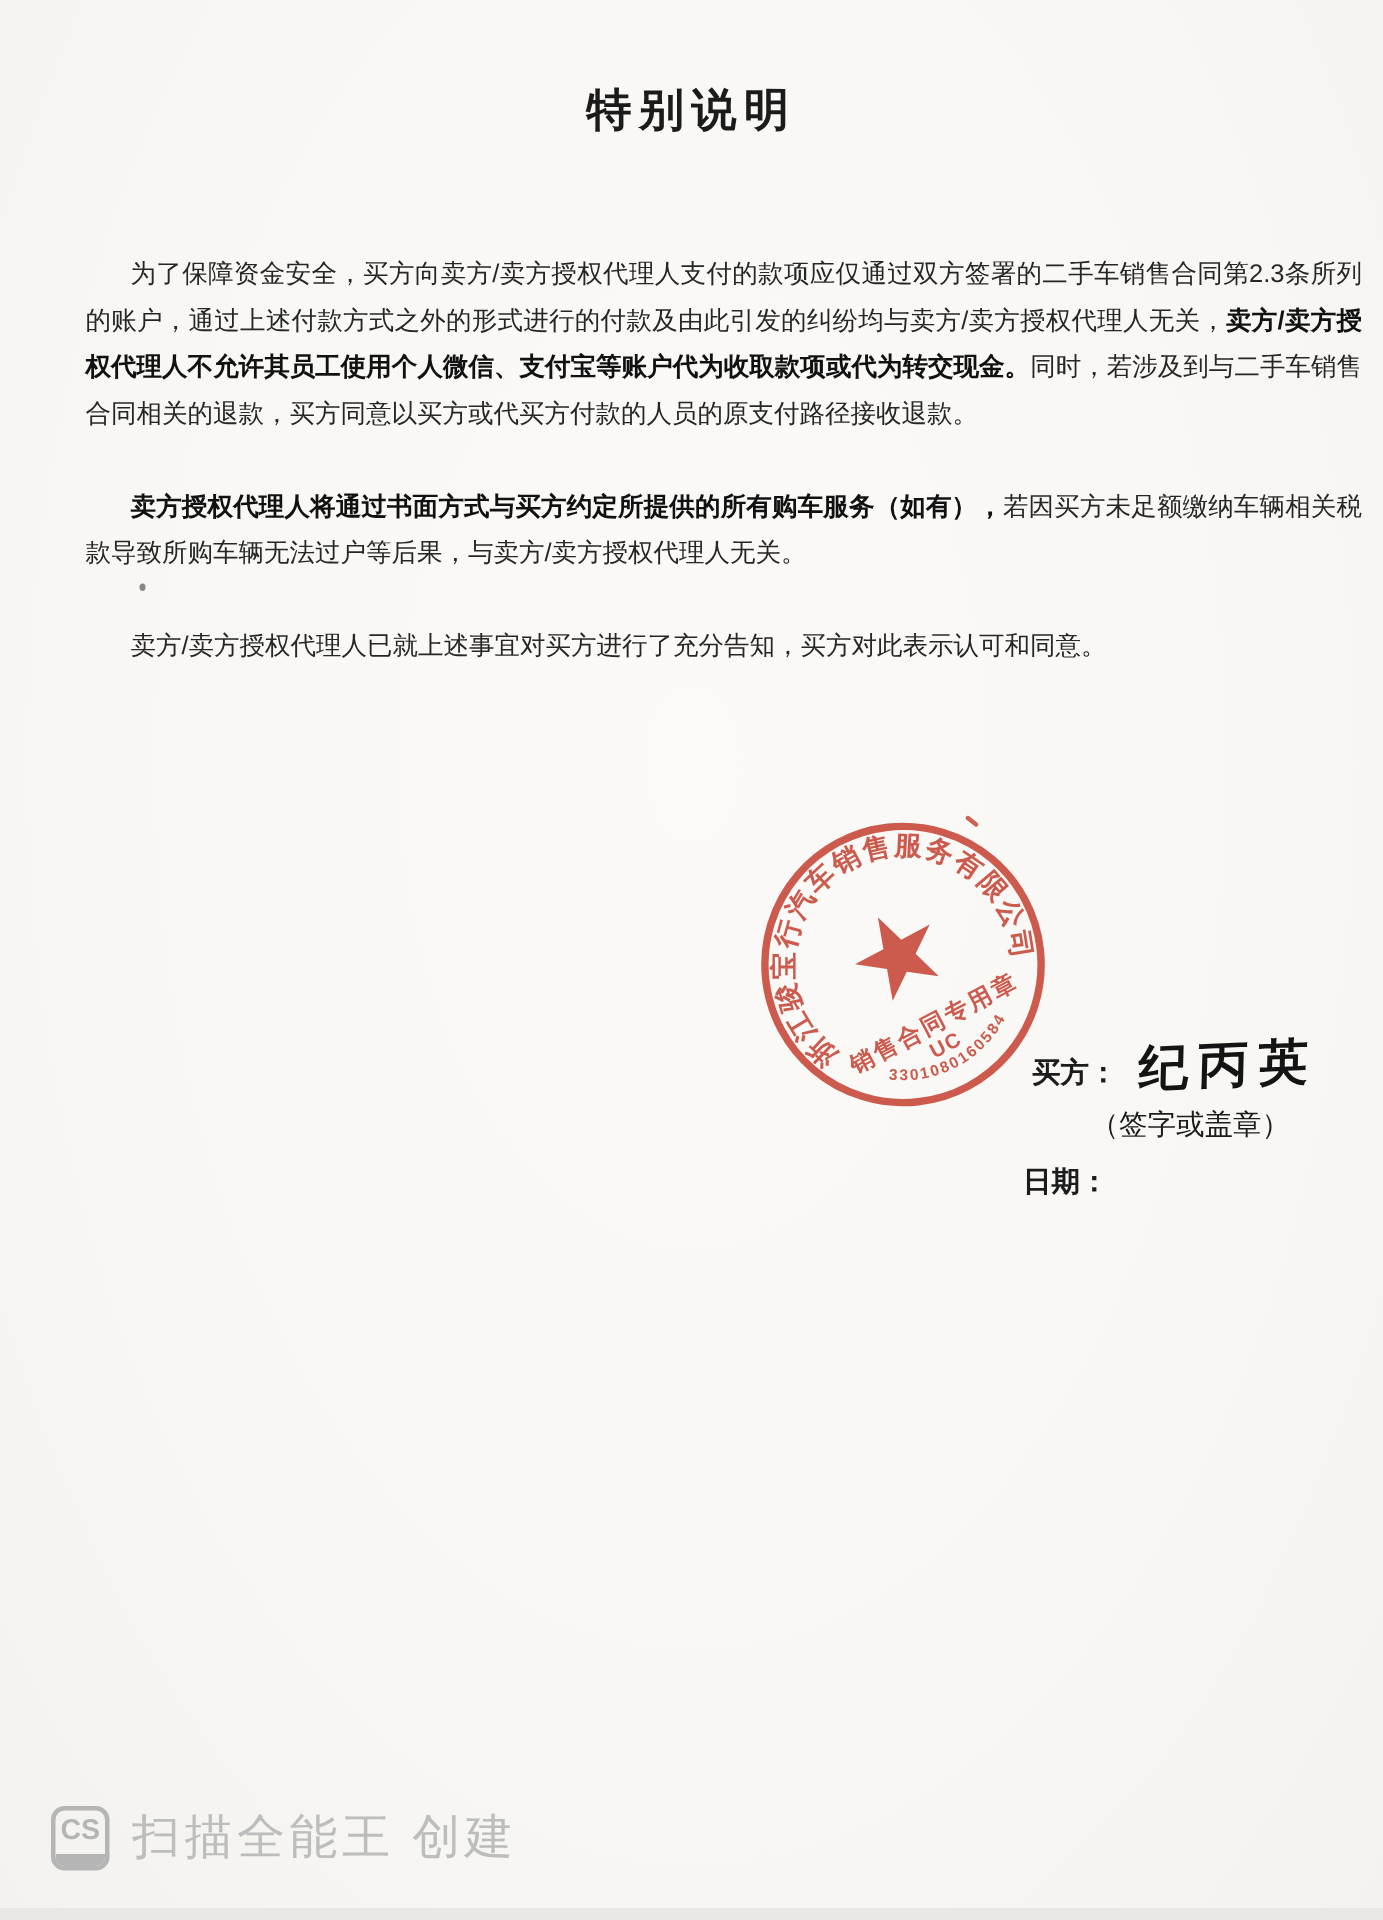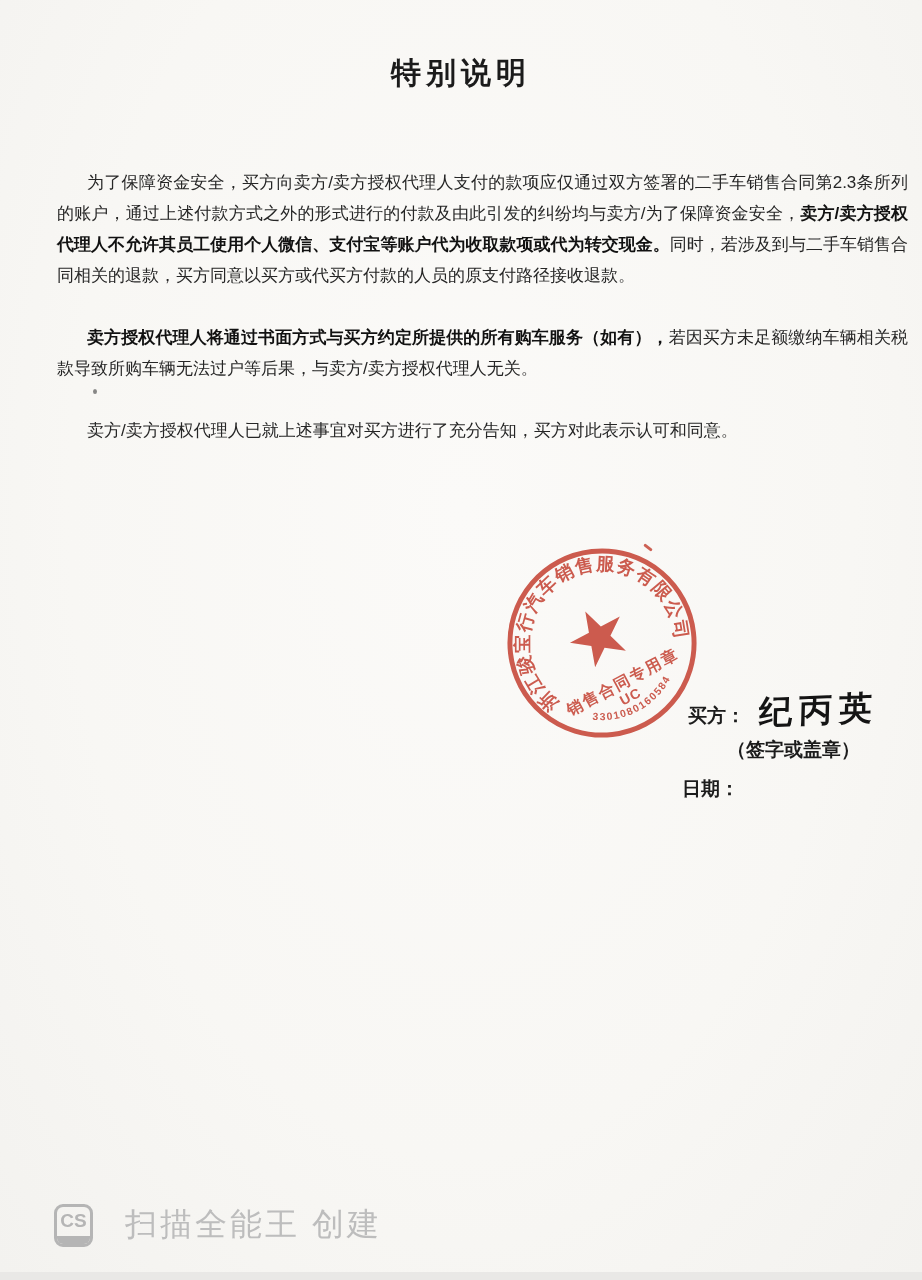--- a/index.html
+++ b/index.html
@@ -50,32 +50,32 @@
   }
   .buyer-row .label{padding-top:9px;}
   .handwriting{
     font-size:33px;font-weight:600;color:#141414;
     margin-left:14px;letter-spacing:7px;
     transform:rotate(-2.5deg) skewX(-4deg);
     line-height:40px;
   }
   .sign-note{
     position:absolute;left:727px;top:737px;
-    font-size:19px;font-weight:700;color:#1c1c1c;
+    font-size:19px;font-weight:400;color:#1c1c1c;
   }
   .date-row{left:682px;top:775px;align-items:flex-start;}
   .date-value{
     display:inline-block;margin-left:7px;min-width:158px;
     text-align:center;font-size:19px;font-weight:700;color:#181818;
     border-bottom:2.5px solid #1c1c1c;padding:0 4px 5px 4px;
   }
   
   .watermark{
-    position:absolute;left:54px;top:1203px;
-    display:flex;align-items:center;gap:32px;
+    position:absolute;left:34px;top:1203px;
+    display:flex;align-items:center;gap:15px;
   }
   .cs-logo{
     width:39px;height:43px;border:3.5px solid #b5b5b5;border-radius:9px;
     box-sizing:border-box;position:relative;overflow:hidden;background:transparent;
   }
   .cs-logo .cs-text{
     position:absolute;top:3px;left:0;width:100%;text-align:center;
     font-size:19px;font-weight:700;color:#b5b5b5;letter-spacing:0px;
   }
   .cs-logo .cs-bar{
@@ -86,21 +86,21 @@
   }
 </style>
 </head>
 <body>
 
 <div class="page">
 
   <h1 class="doc-title">特别说明</h1>
 
   <div class="body-text">
-    <p class="para"><span class="run">为了保障资金安全，买方向卖方/卖方授权代理人支付的款项应仅通过双方签署的二手车销售合同第2.3条所列的账户，通过上述付款方式之外的形式进行的付款及由此引发的纠纷均与卖方/为了保障资金安全，</span><span class="run bold">卖方/卖方授权代理人不允许其员工使用个人微信、支付宝等账户代为收取款项或代为转交现金。</span><span class="run">同时，若涉及到与二手车销售合同相关的退款，买方同意以买方或代买方付款的人员的原支付路径接收退款。</span></p>
+    <p class="para"><span class="run">为了保障资金安全，买方向卖方/卖方授权代理人支付的款项应仅通过双方签署的二手车销售合同第2.3条所列的账户，通过上述付款方式之外的形式进行的付款及由此引发的纠纷均与卖方/卖方授权代理人无关，</span><span class="run bold">卖方/卖方授权代理人不允许其员工使用个人微信、支付宝等账户代为收取款项或代为转交现金。</span><span class="run">同时，若涉及到与二手车销售合同相关的退款，买方同意以买方或代买方付款的人员的原支付路径接收退款。</span></p>
     <p class="para"><span class="run bold">卖方授权代理人将通过书面方式与买方约定所提供的所有购车服务（如有），</span><span class="run">若因买方未足额缴纳车辆相关税款导致所购车辆无法过户等后果，与卖方/卖方授权代理人无关。</span></p>
     <p class="para"><span class="run">卖方/卖方授权代理人已就上述事宜对买方进行了充分告知，买方对此表示认可和同意。</span></p>
   </div>
 
   <div class="dot-artifact"></div>
 
   <div class="stamp-wrap">
     <svg width="198" height="198" viewBox="0 0 200 200" xmlns="http://www.w3.org/2000/svg">
       <g transform="rotate(-28 100 100)" opacity="0.9">
         <circle cx="100" cy="100" r="93" fill="none" stroke-width="5" stroke="#c23b2c"></circle>

